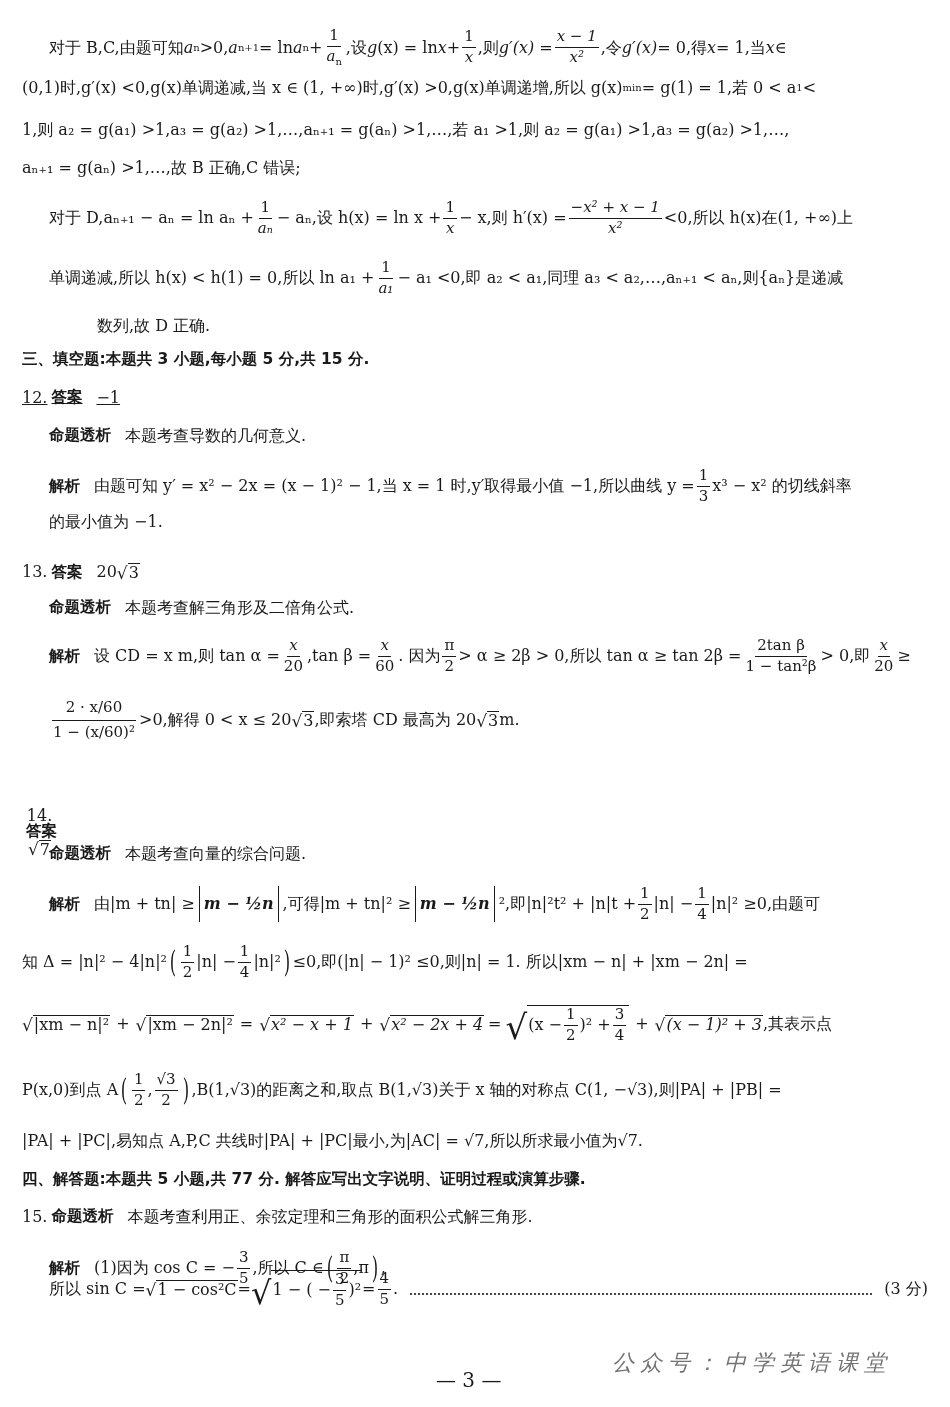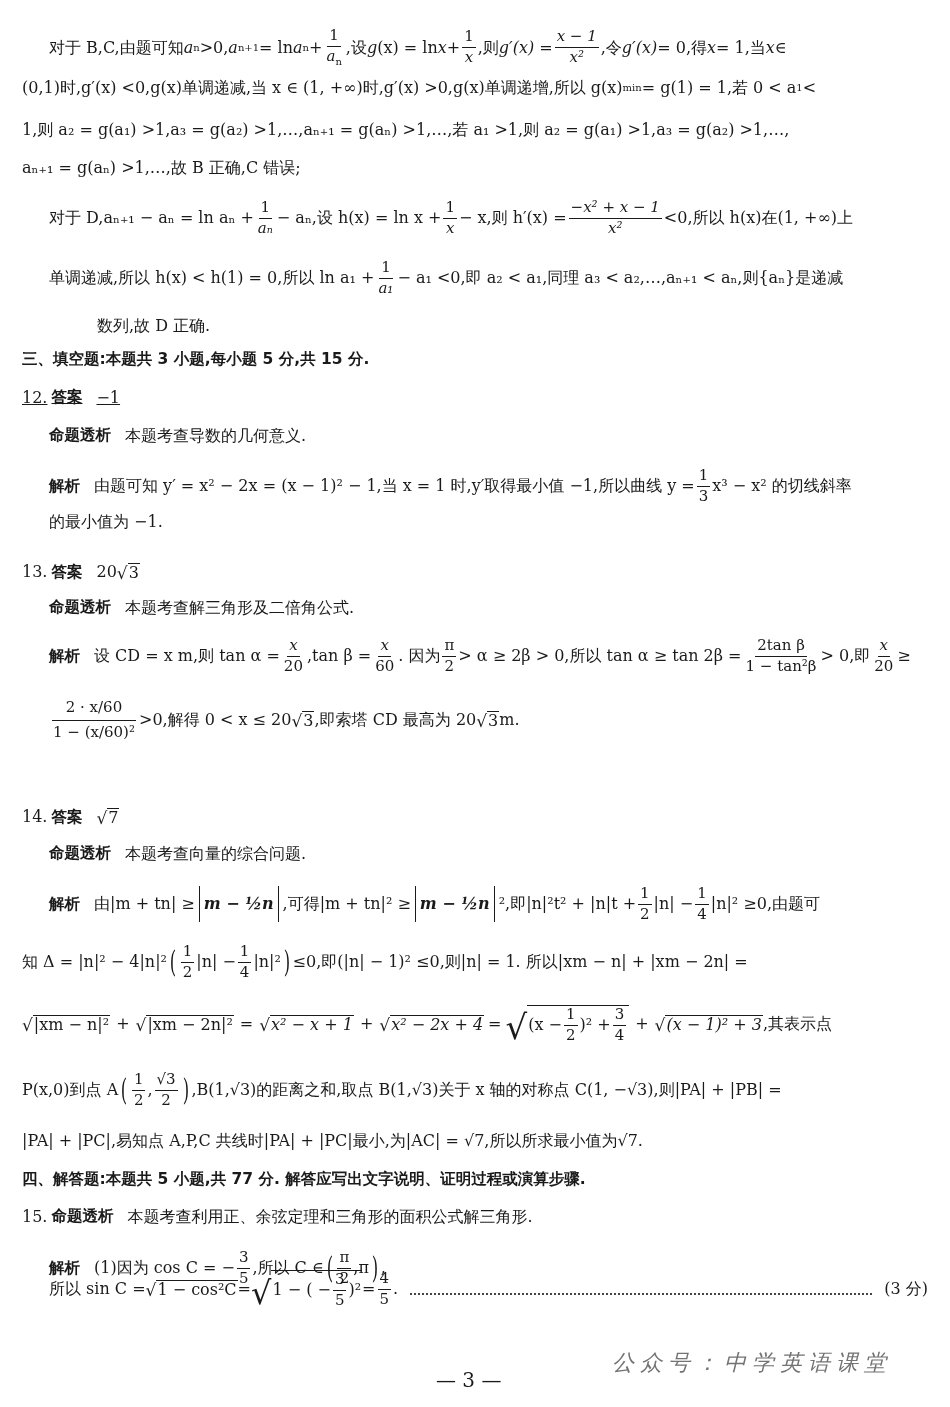--- a/index.html
+++ b/index.html
@@ -186,21 +186,21 @@
       <span class="body">3</span>
     </span>
   <span>,即索塔 CD 最高为 20</span>
   <span class="sqrt">
       <span class="rad">√</span>
       <span class="body">3</span>
     </span>
   <span> m.</span>
 </div>
 
-<div class="line noind" style="top:808px;">
+<div class="line noind" style="top:808px;flex-direction:column;">
   <span>14.</span>
   <span class="b" style="margin-left:4px;">答案</span>
   <span class="sp"></span>
   <span class="sqrt">
       <span class="rad">√</span>
       <span class="body">7</span>
     </span>
 </div>
 <div class="line ind" style="top:846px;">
   <span class="b">命题透析</span>

